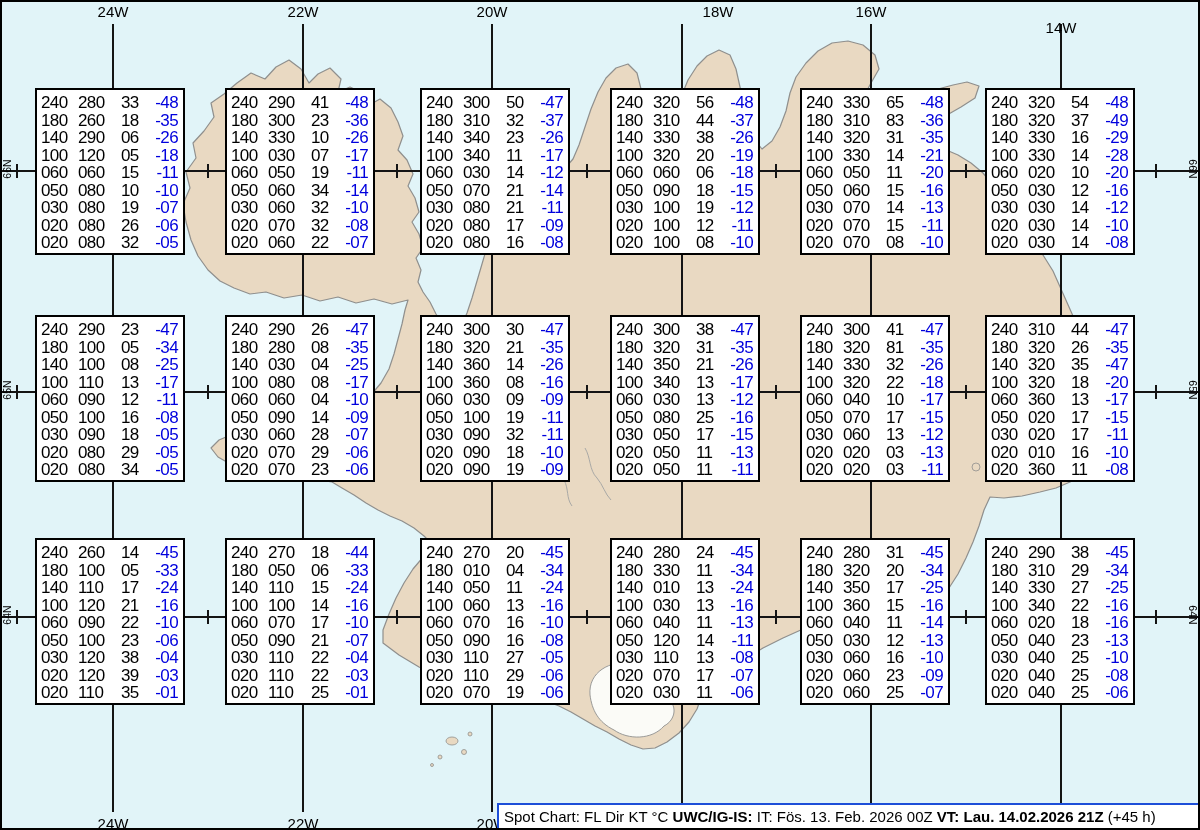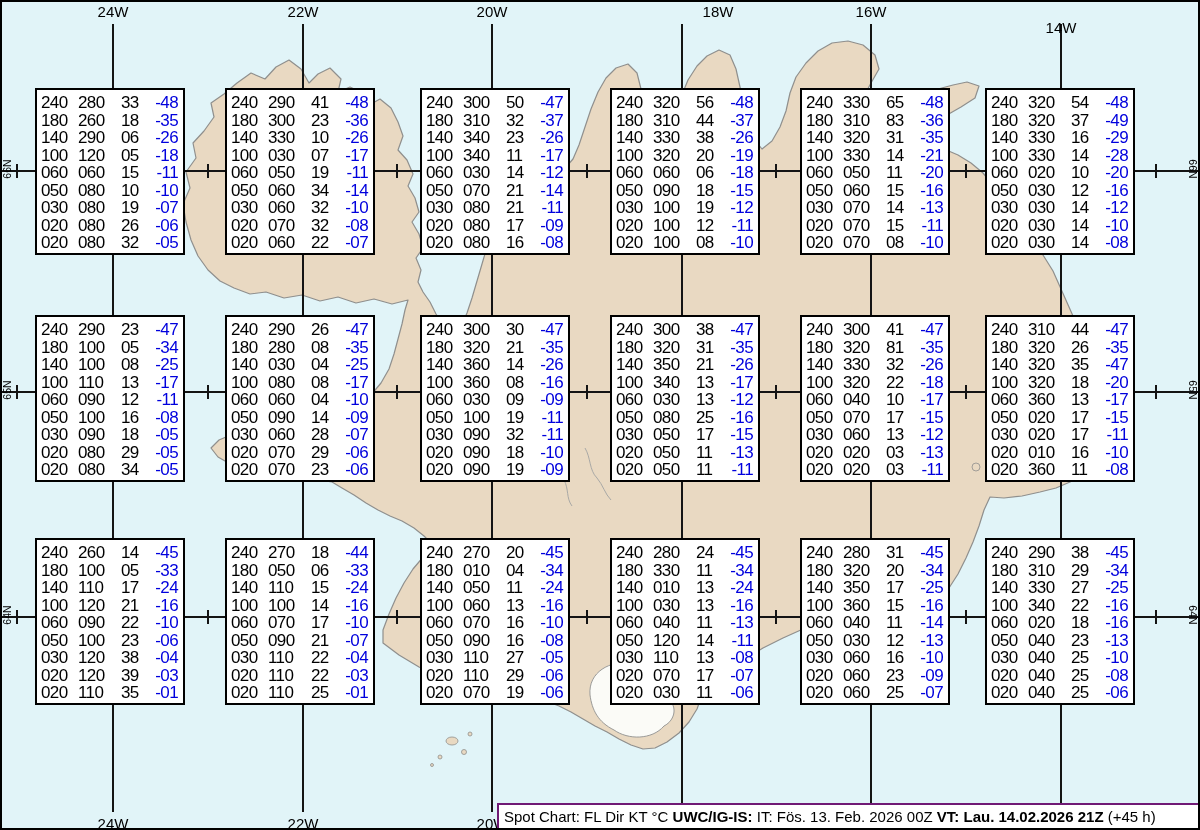--- a/index.html
+++ b/index.html
@@ -19,21 +19,21 @@
             border:2px solid #000;box-sizing:border-box;z-index:10;
             display:flex;flex-direction:column;justify-content:space-evenly;
             padding:4px 0 1px 4px;}
   .spot-row{display:flex;font-size:17px;line-height:17.5px;letter-spacing:-0.6px;color:#000;white-space:nowrap;}
   .spot-row .c0{width:37px;}
   .spot-row .c1{width:43px;}
   .spot-row .c2{width:30px;}
   .spot-row .c3{flex:1;text-align:right;padding-right:5px;color:var(--temp-color,#0000dd);}
   
   #status-bar{position:absolute;left:497px;top:803px;right:0;height:27px;
-              background:#fff;border:2px solid #701a75;box-sizing:border-box;z-index:40;
+              background:#fff;border:2px solid #1d4ed8;box-sizing:border-box;z-index:40;
               display:flex;align-items:center;padding:0 5px;font-size:15px;color:#000;white-space:pre;}
 </style>
 </head>
 <body>
 
 <div id="canvas" style="background: rgb(225, 244, 248);">
 
   <svg id="map" width="1200" height="830" viewBox="0 0 1200 830">
     <rect x="0" y="0" width="1200" height="830" fill="#e1f4f8"></rect>
     <path fill="#e9d9c2" stroke="#8f8f8d" stroke-width="1.2" stroke-linejoin="round" d="M408,300 L392,304 374,299 356,303 338,297 320,301 302,295 284,298 266,292 250,294 234,288 220,281 208,270 198,256 191,240 186,222 183,204 190,188 186,172 196,158 193,143 204,131 214,117 211,103 224,94 237,83 251,73 265,79 276,67 289,60 301,69 309,83 318,74 330,68 341,79 338,92 350,87 363,93 371,104 380,99 391,108 398,122 403,136 398,150 407,160 413,174 408,186 415,198 419,212 412,222 419,234 423,248 416,258 421,270 418,282 423,292 430,302 436,314 444,326 452,333 461,327 467,313 472,298 477,281 482,264 487,247 492,230 497,213 501,196 506,179 511,162 516,145 521,128 527,112 534,99 543,93 551,101 555,117 559,135 562,153 566,167 573,159 579,145 585,127 591,109 598,92 606,78 616,68 628,64 637,73 641,89 645,107 649,125 653,143 658,157 664,149 669,133 675,115 681,97 688,80 697,66 707,56 719,50 730,55 736,69 740,87 744,105 748,123 754,139 762,149 772,141 780,127 786,111 790,93 796,77 806,63 818,51 832,43 848,41 863,45 875,55 879,69 871,83 864,96 868,110 880,118 894,112 908,103 922,95 938,89 953,85 967,82 979,86 975,98 961,107 947,115 933,123 922,133 930,143 944,149 958,155 971,163 983,173 993,185 1001,199 1009,215 1019,229 1031,241 1043,255 1053,271 1061,289 1069,307 1077,325 1084,343 1089,361 1091,379 1092,397 1096,414 1104,424 1114,434 1120,446 1112,458 1098,466 1084,474 1070,482 1056,488 1040,492 1022,496 1004,498 990,497 984,510 979,526 973,542 966,558 958,574 949,588 938,598 922,602 903,604 883,607 863,611 843,616 823,622 803,629 783,638 763,648 745,659 729,670 714,682 702,695 697,709 689,722 679,733 667,742 655,748 643,749 631,745 619,739 607,732 595,726 583,719 571,712 559,706 546,701 531,697 516,694 499,691 479,687 459,682 439,676 419,667 399,655 383,643 383,630 389,614 396,598 404,583 413,569 424,556 433,545 424,536 414,528 402,521 390,516 378,510 366,503 354,495 342,488 332,482 318,480 302,479 284,477 266,475 248,471 232,465 218,457 211,448 219,440 233,434 249,430 265,427 281,424 297,421 313,418 329,414 345,409 359,403 371,395 381,383 389,369 394,354 398,339 402,324 405,310 Z"></path>

